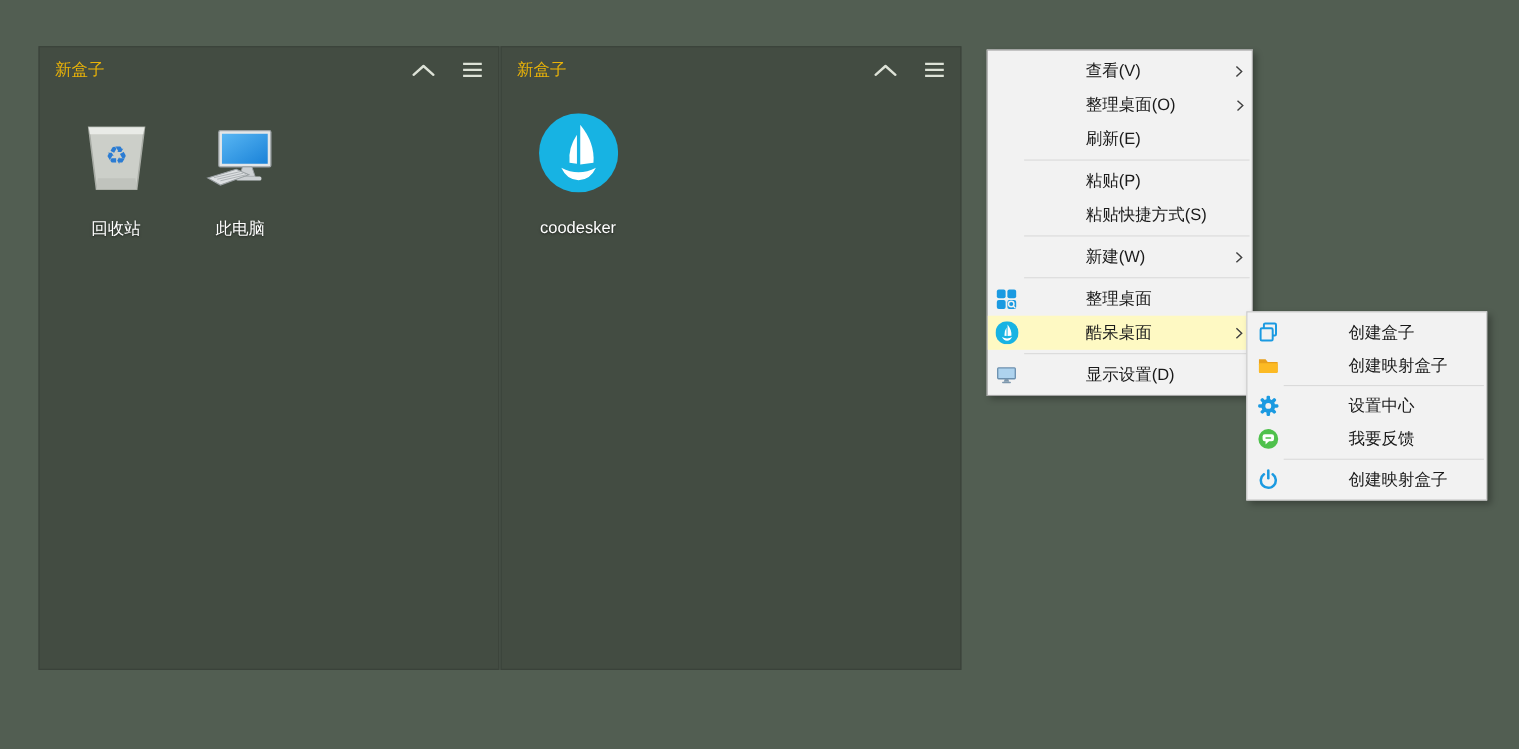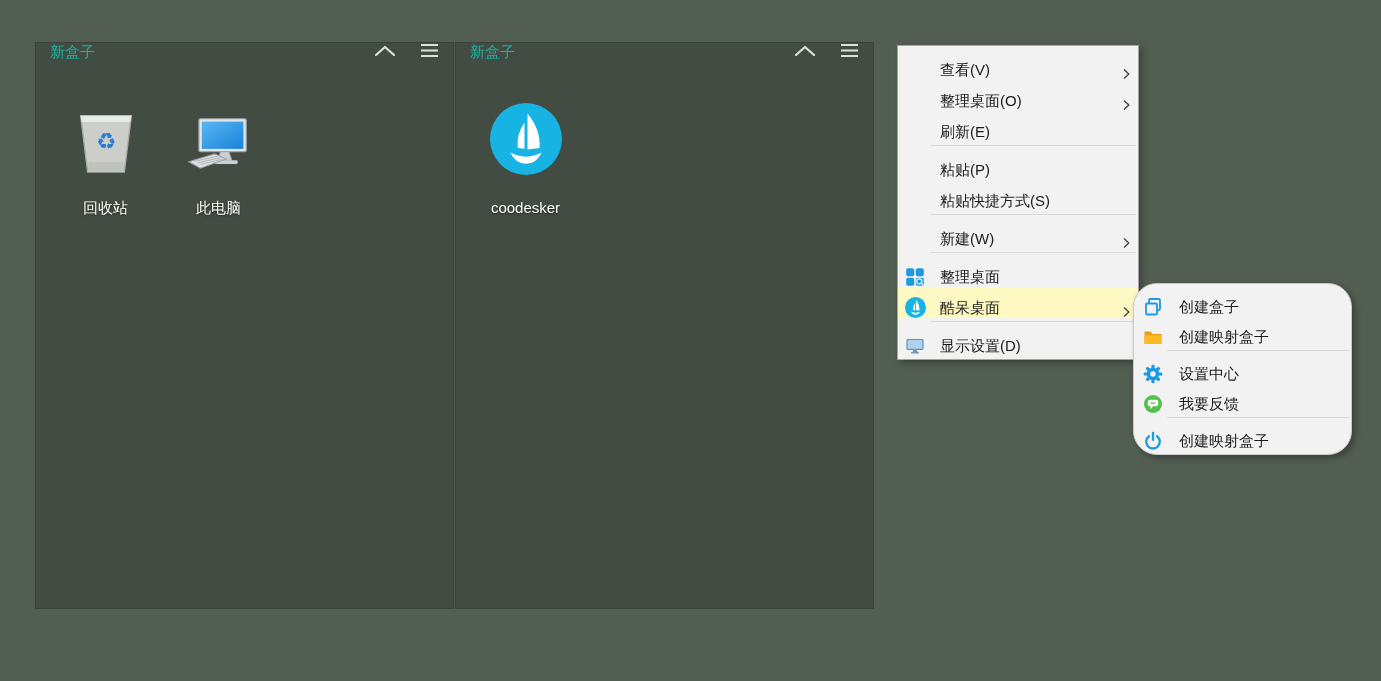--- a/index.html
+++ b/index.html
@@ -9,39 +9,39 @@
     font-family:"Liberation Sans","DejaVu Sans",sans-serif;
   }
   
   .box{
     position:absolute;top:42px;width:419px;height:567px;
     background:#434c42;border:1px solid #3a423a;box-sizing:border-box;
   }
   #box-1{left:35px;}
   #box-2{left:455px;}
   .box-titlebar{
-    height:40px;display:flex;align-items:flex-start;
-    padding:0 13px 0 14px;color:#14b8a6;font-size:15px;
+    height:40px;display:flex;align-items:center;
+    padding:0 13px 0 14px;color:#eab308;font-size:15px;
   }
   .box-title{flex:1;}
   .box-actions{display:flex;gap:23px;align-items:center;}
   .box-actions svg{display:block;cursor:pointer;}
   .box-body{display:flex;padding:14px 0 0 13px;}
   .desktop-icon{width:113px;display:flex;flex-direction:column;align-items:center;}
   .di-glyph{height:78px;display:flex;align-items:flex-end;justify-content:center;}
   .di-label{margin-top:24px;font-size:15px;color:#ffffff;text-shadow:0 1px 2px rgba(0,0,0,.55);}
   
   .menu{
     position:absolute;background:#f2f2f2;border:1px solid #a5a5a5;
     box-shadow:3px 3px 6px rgba(0,0,0,.30);
     padding:3px 0;box-sizing:border-box;font-size:15px;color:#1a1a1a;
   }
   #context-menu{left:897px;top:45px;width:242px;z-index:10;}
-  #coodesker-submenu{left:1133px;top:283px;width:219px;z-index:20;border-color:#c9c9c9;border-radius:24px;}
-  .menu-item{height:31px;display:flex;align-items:flex-end;cursor:default;}
+  #coodesker-submenu{left:1133px;top:283px;width:219px;z-index:20;border-color:#c9c9c9;}
+  .menu-item{height:31px;display:flex;align-items:center;cursor:default;gap:47px;}
   #coodesker-submenu .menu-item{height:30px;}
   .menu-item.highlighted{background:#fef9c3;}
   .mi-gutter{width:34px;flex:none;display:flex;justify-content:center;align-items:center;}
   #coodesker-submenu .mi-gutter{width:37px;}
   .mi-label{flex:1;padding-left:8px;white-space:nowrap;}
   .mi-arrow{width:24px;flex:none;display:flex;justify-content:center;align-items:center;}
   .menu-sep{height:1px;background:#dadada;margin:3px 2px 3px 33px;}
 </style>
 </head>
 <body>

